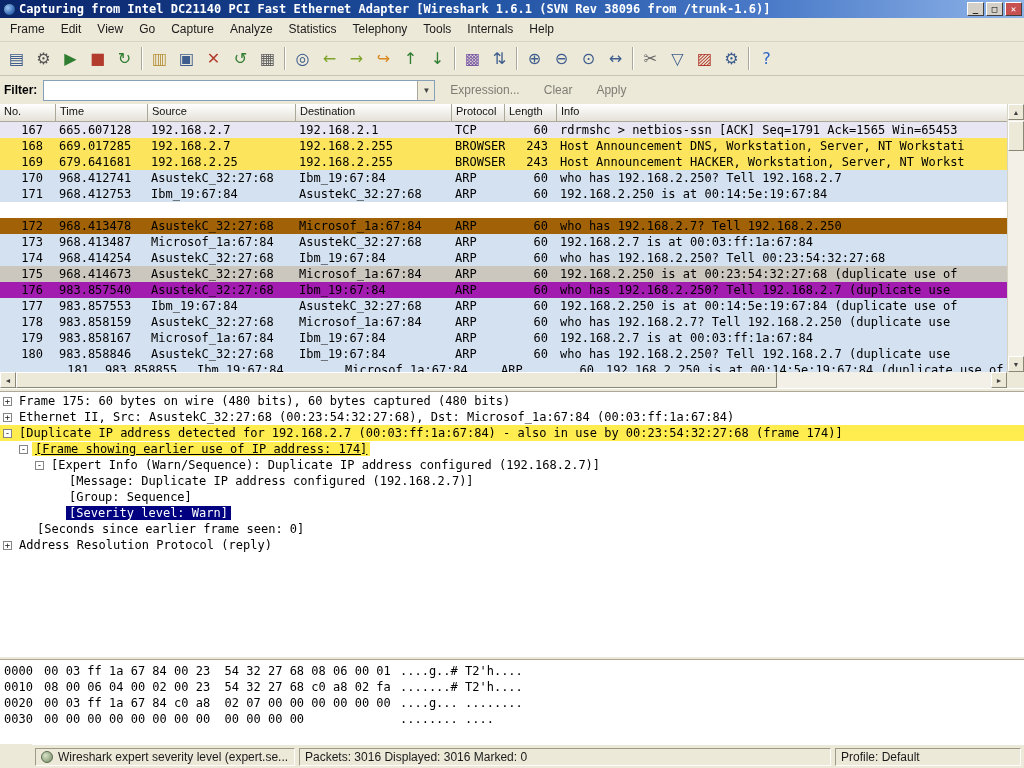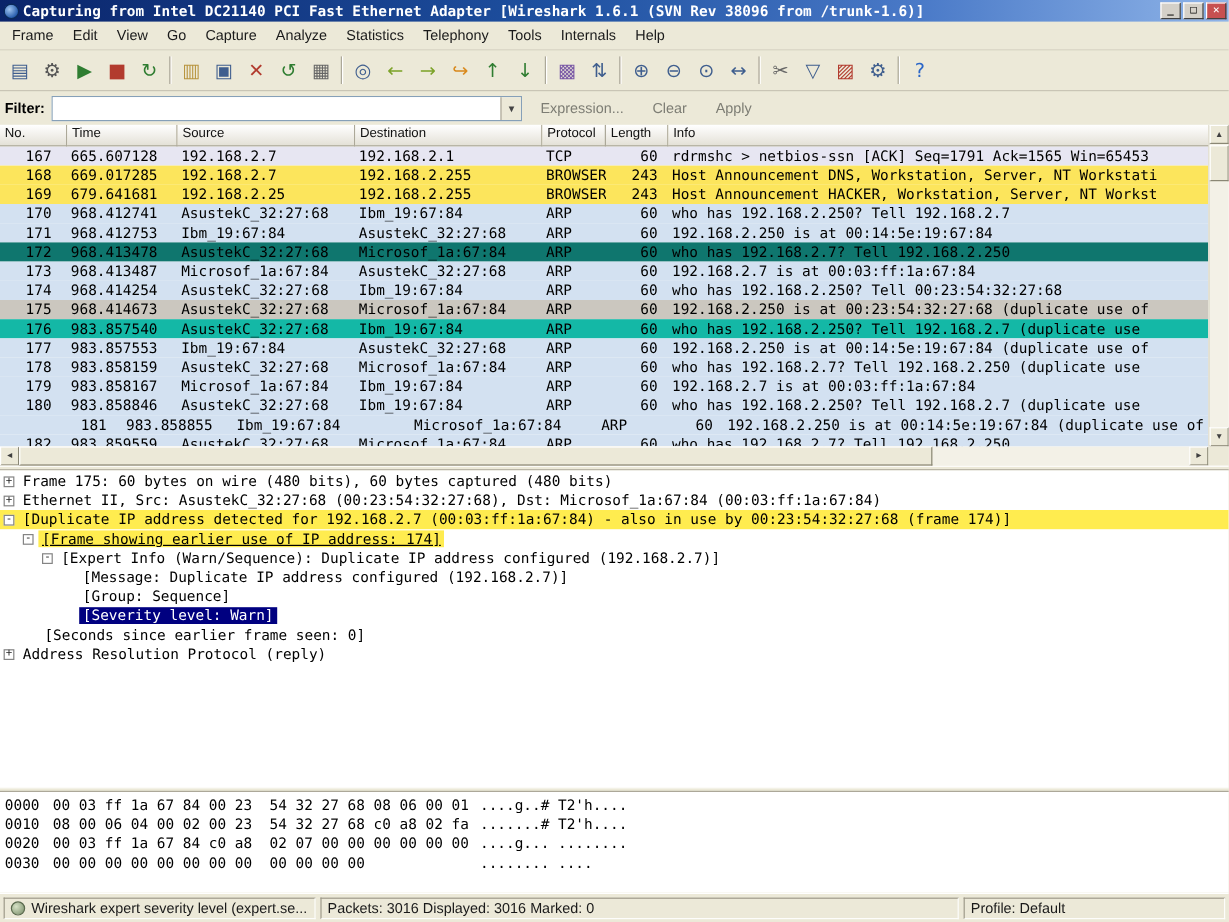--- a/index.html
+++ b/index.html
@@ -87,21 +87,21 @@
 
   
   .hex-pane { height:84px; flex:none; background:#ffffff; overflow:hidden; padding:3px 4px; }
   .h-row { height:16px; display:flex; font:12px "DejaVu Sans Mono", monospace; line-height:16px; }
   .h-off { width:40px; flex:none; white-space:pre; }
   .h-hex { width:356px; flex:none; white-space:pre; }
   .h-ascii { white-space:pre; }
 
   
   .statusbar { height:24px; flex:none; display:flex; align-items:center; gap:4px; padding:2px 3px;
-               background:#ece9d8; border-top:1px solid #ffffff; }
+               background:#ece9d8; border-top:1px solid #ffffff;margin-left:32px; }
   .sb-section { height:18px; display:flex; align-items:center; gap:5px; padding:0 5px;
                 border:1px solid; border-color:#9e9a8a #fdfdfb #fdfdfb #9e9a8a;
                 font-size:12px; color:#1a1a1a; white-space:nowrap; overflow:hidden; }
   .sb-left { width:260px; flex:none; }
   .sb-mid { width:532px; flex:none; }
   .sb-right { flex:1; }
   .expert-dot { width:12px; height:12px; flex:none; border-radius:50%;
                 background:radial-gradient(circle at 35% 35%, #d6e2c6, #93a583 70%, #5f6e52);
                 border:1px solid #5a6a4e; }
 </style>
@@ -286,21 +286,21 @@
         </div>
         <div class="p-row" style="background: rgb(211, 225, 241);">
           <div class="p-cell cell-no" style="width: 56px;">171</div>
           <div class="p-cell cell-time" style="width: 92px;">968.412753</div>
           <div class="p-cell cell-source" style="width: 148px;">Ibm_19:67:84</div>
           <div class="p-cell cell-destination" style="width: 156px;">AsustekC_32:27:68</div>
           <div class="p-cell cell-protocol" style="width: 53px;">ARP</div>
           <div class="p-cell cell-length" style="width: 52px;">60</div>
           <div class="p-cell cell-info" style="flex: 1 1 0%;">192.168.2.250 is at 00:14:5e:19:67:84</div>
         </div>
-        <div class="p-row" style="background: #0f766e;">
+        <div class="p-row" style="background: #a16207; margin-top: 16px;">
           <div class="p-cell cell-no" style="width: 56px;">172</div>
           <div class="p-cell cell-time" style="width: 92px;">968.413478</div>
           <div class="p-cell cell-source" style="width: 148px;">AsustekC_32:27:68</div>
           <div class="p-cell cell-destination" style="width: 156px;">Microsof_1a:67:84</div>
           <div class="p-cell cell-protocol" style="width: 53px;">ARP</div>
           <div class="p-cell cell-length" style="width: 52px;">60</div>
           <div class="p-cell cell-info" style="flex: 1 1 0%;">who has 192.168.2.7? Tell 192.168.2.250</div>
         </div>
         <div class="p-row" style="background: rgb(211, 225, 241);">
           <div class="p-cell cell-no" style="width: 56px;">173</div>
@@ -322,21 +322,21 @@
         </div>
         <div class="p-row" style="background: rgb(203, 199, 191);">
           <div class="p-cell cell-no" style="width: 56px;">175</div>
           <div class="p-cell cell-time" style="width: 92px;">968.414673</div>
           <div class="p-cell cell-source" style="width: 148px;">AsustekC_32:27:68</div>
           <div class="p-cell cell-destination" style="width: 156px;">Microsof_1a:67:84</div>
           <div class="p-cell cell-protocol" style="width: 53px;">ARP</div>
           <div class="p-cell cell-length" style="width: 52px;">60</div>
           <div class="p-cell cell-info" style="flex: 1 1 0%;">192.168.2.250 is at 00:23:54:32:27:68 (duplicate use of </div>
         </div>
-        <div class="p-row" style="background: #14b8a6;">
+        <div class="p-row" style="background: #a21caf;">
           <div class="p-cell cell-no" style="width: 56px;">176</div>
           <div class="p-cell cell-time" style="width: 92px;">983.857540</div>
           <div class="p-cell cell-source" style="width: 148px;">AsustekC_32:27:68</div>
           <div class="p-cell cell-destination" style="width: 156px;">Ibm_19:67:84</div>
           <div class="p-cell cell-protocol" style="width: 53px;">ARP</div>
           <div class="p-cell cell-length" style="width: 52px;">60</div>
           <div class="p-cell cell-info" style="flex: 1 1 0%;">who has 192.168.2.250? Tell 192.168.2.7 (duplicate use</div>
         </div>
         <div class="p-row" style="background: rgb(211, 225, 241);">
           <div class="p-cell cell-no" style="width: 56px;">177</div>

